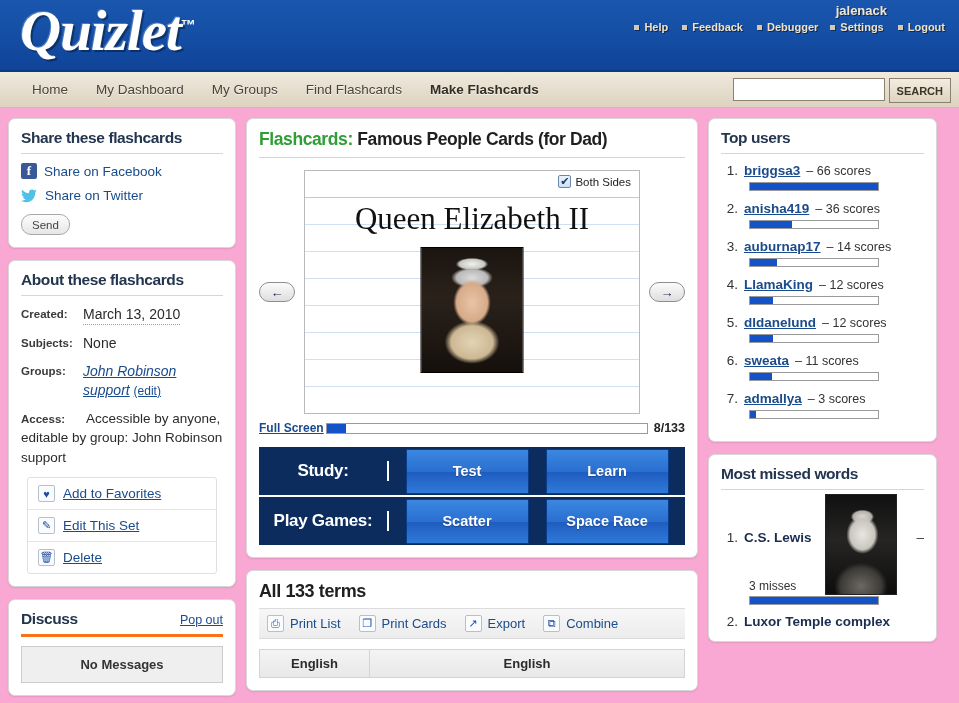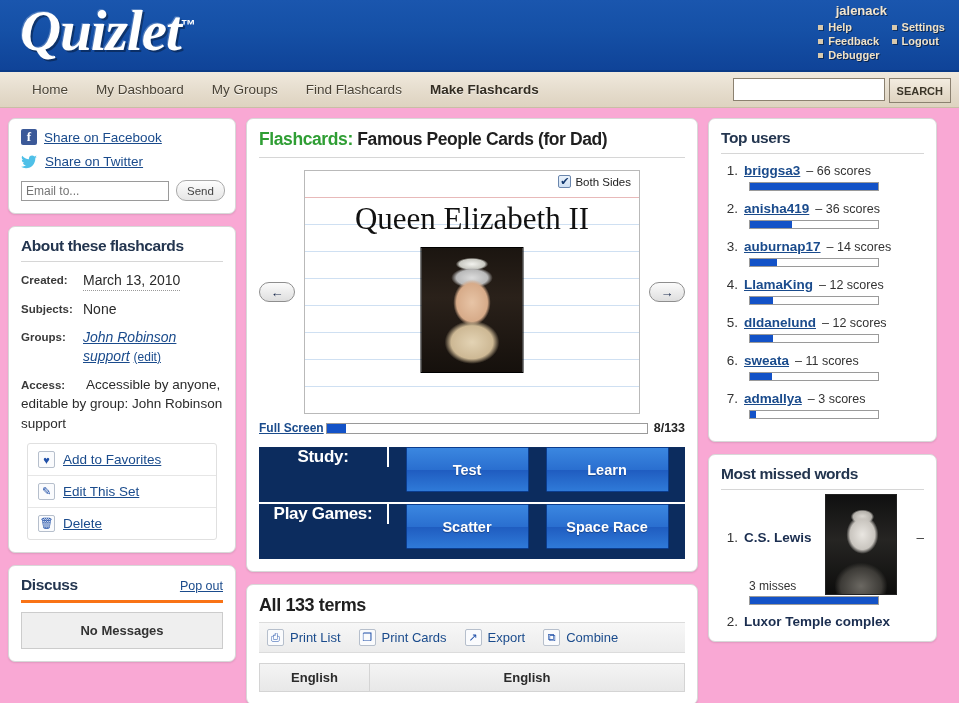--- a/index.html
+++ b/index.html
@@ -31,21 +31,21 @@
     font-size: 15px; font-style: normal; vertical-align: super;
     text-shadow: none; font-family: "Liberation Sans", sans-serif;
   }
   .user-block { position: absolute; right: 14px; top: 3px; text-align: right; }
   .username {
     color: #f3e6cf; font-size: 13px; font-weight: bold;
     text-shadow: 1px 1px 0 rgba(0,0,0,0.5);
     margin-bottom: 3px; padding-right: 58px;
   }
   .user-links { display: flex; font-size: 11px; }
-  .user-col { display: flex; flex-direction: column; gap: 2px; margin-left: 12px; }
+  .user-col { display: flex; flex-direction: row; gap: 14px; margin-left: 12px; }
   .user-link {
     color: #f0e2c8; text-decoration: none; font-weight: bold;
     text-shadow: 1px 1px 0 rgba(0,0,0,0.5);
     white-space: nowrap; cursor: pointer;
     display: flex; align-items: center; gap: 5px;
   }
   .bullet {
     width: 5px; height: 5px; background: #d8c9ad; display: inline-block;
     box-shadow: 1px 1px 0 rgba(0,0,0,0.4);
   }
@@ -106,21 +106,21 @@
   .popout { font-size: 12.5px; color: #1a4b8c; text-decoration: underline; cursor: pointer; }
 
   
   .share-row { display: flex; align-items: center; gap: 7px; margin-bottom: 9px; }
   .fb-icon {
     width: 16px; height: 16px; background: #3b5998; color: #fff;
     font-family: "Liberation Serif", serif; font-weight: bold; font-size: 13px;
     text-align: center; line-height: 15px; border-radius: 2px;
   }
   .tw-icon { width: 17px; height: 14px; position: relative; }
-  .share-link { font-size: 13.5px; color: #1a4b8c; text-decoration: underline; cursor: pointer; }
+  .share-link { font-size: 13.5px; color: #1a4b8c; cursor: pointer; }
   .email-row { display: flex; align-items: center; gap: 7px; margin-top: 11px; }
   .email-input {
     width: 148px; height: 20px; border: 1px solid #9a9a9a;
     font-size: 12px; padding: 0 4px; background: #fff;
     font-family: "Liberation Sans", sans-serif;
   }
   .send-btn {
     height: 21px; padding: 0 10px; border-radius: 10px;
     border: 1px solid #a9a9a9; background: linear-gradient(to bottom,#fdfdfd,#e6e6e6);
     font-size: 11.5px; color: #444; cursor: pointer;
@@ -203,22 +203,22 @@
   }
   .progress-row { display: flex; align-items: center; gap: 0; margin-top: 7px; font-weight: bold; }
   .fullscreen-link { font-size: 12px; color: #1a4b8c; text-decoration: underline; cursor: pointer; flex: 0 0 auto; }
   .prog-track { flex: 1; height: 11px; border: 1px solid #9a9a9a; background: #fff; margin: 0 6px 0 2px; position: relative; }
   .prog-fill { position: absolute; left: 0; top: 0; bottom: 0; background: #1352c7; }
   .prog-count { font-size: 12.5px; color: #222; flex: 0 0 auto; }
 
   
   .study-block { margin-top: 12px; }
   .study-row {
-    display: flex; align-items: flex-start;
-    background: #0c2c5e; height: 55px;
+    display: flex; align-items: center;
+    background: #0c2c5e; height: 48px;
   }
   .study-row + .study-row { margin-top: 2px; }
   .study-label {
     width: 130px; flex: 0 0 130px; display: flex; align-items: center; justify-content: center;
     color: #fff; font-size: 17px; font-weight: bold; letter-spacing: -0.3px;
     background: #0c2c5e; border-right: 2px solid #fff;
   }
   .study-btns { flex: 1; display: flex; align-items: center; justify-content: space-around; padding: 0 8px; }
   .study-btn {
     width: 123px; height: 45px; border: 1px solid #0b3d8f;
@@ -328,34 +328,34 @@
       <input class="search-input" type="text" placeholder="" style="">
       <button class="search-btn">SEARCH</button>
     </div>
   </div>
 
   <div class="body-wrap">
 
     <div class="col-left">
 
       <div class="panel">
+        <div class="panel-title">Share these flashcards</div>
         <div class="share-row">
           <div class="fb-icon">f</div>
           <span class="share-link">Share on Facebook</span>
         </div>
         <div class="share-row">
           <span class="tw-icon">
             <svg width="17" height="14" viewBox="0 0 17 14">
                 <path d="M16 1.8a6 6 0 0 1-1.9.6A3.2 3.2 0 0 0 15.5.5a6.4 6.4 0 0 1-2.1.9A3.2 3.2 0 0 0 8 4.3 9.2 9.2 0 0 1 1.3.8a3.3 3.3 0 0 0 1 4.4 3.1 3.1 0 0 1-1.5-.4 3.2 3.2 0 0 0 2.6 3.2 3.3 3.3 0 0 1-1.5 0 3.2 3.2 0 0 0 3 2.3A6.5 6.5 0 0 1 0 11.7a9.1 9.1 0 0 0 5 1.5c6 0 9.3-5.1 9.3-9.5v-.4A6.6 6.6 0 0 0 16 1.8z" fill="#4fc0e8"></path>
               </svg>
           </span>
           <span class="share-link">Share on Twitter</span>
         </div>
         <div class="email-row">
-          <input class="email-input" type="text" placeholder="Email to..." style="">
           <button class="send-btn">Send</button>
         </div>
       </div>
 
       <div class="panel">
         <div class="panel-title">About these flashcards</div>
 
 
         <div class="meta-row">
           <div class="meta-label">Created:</div>

